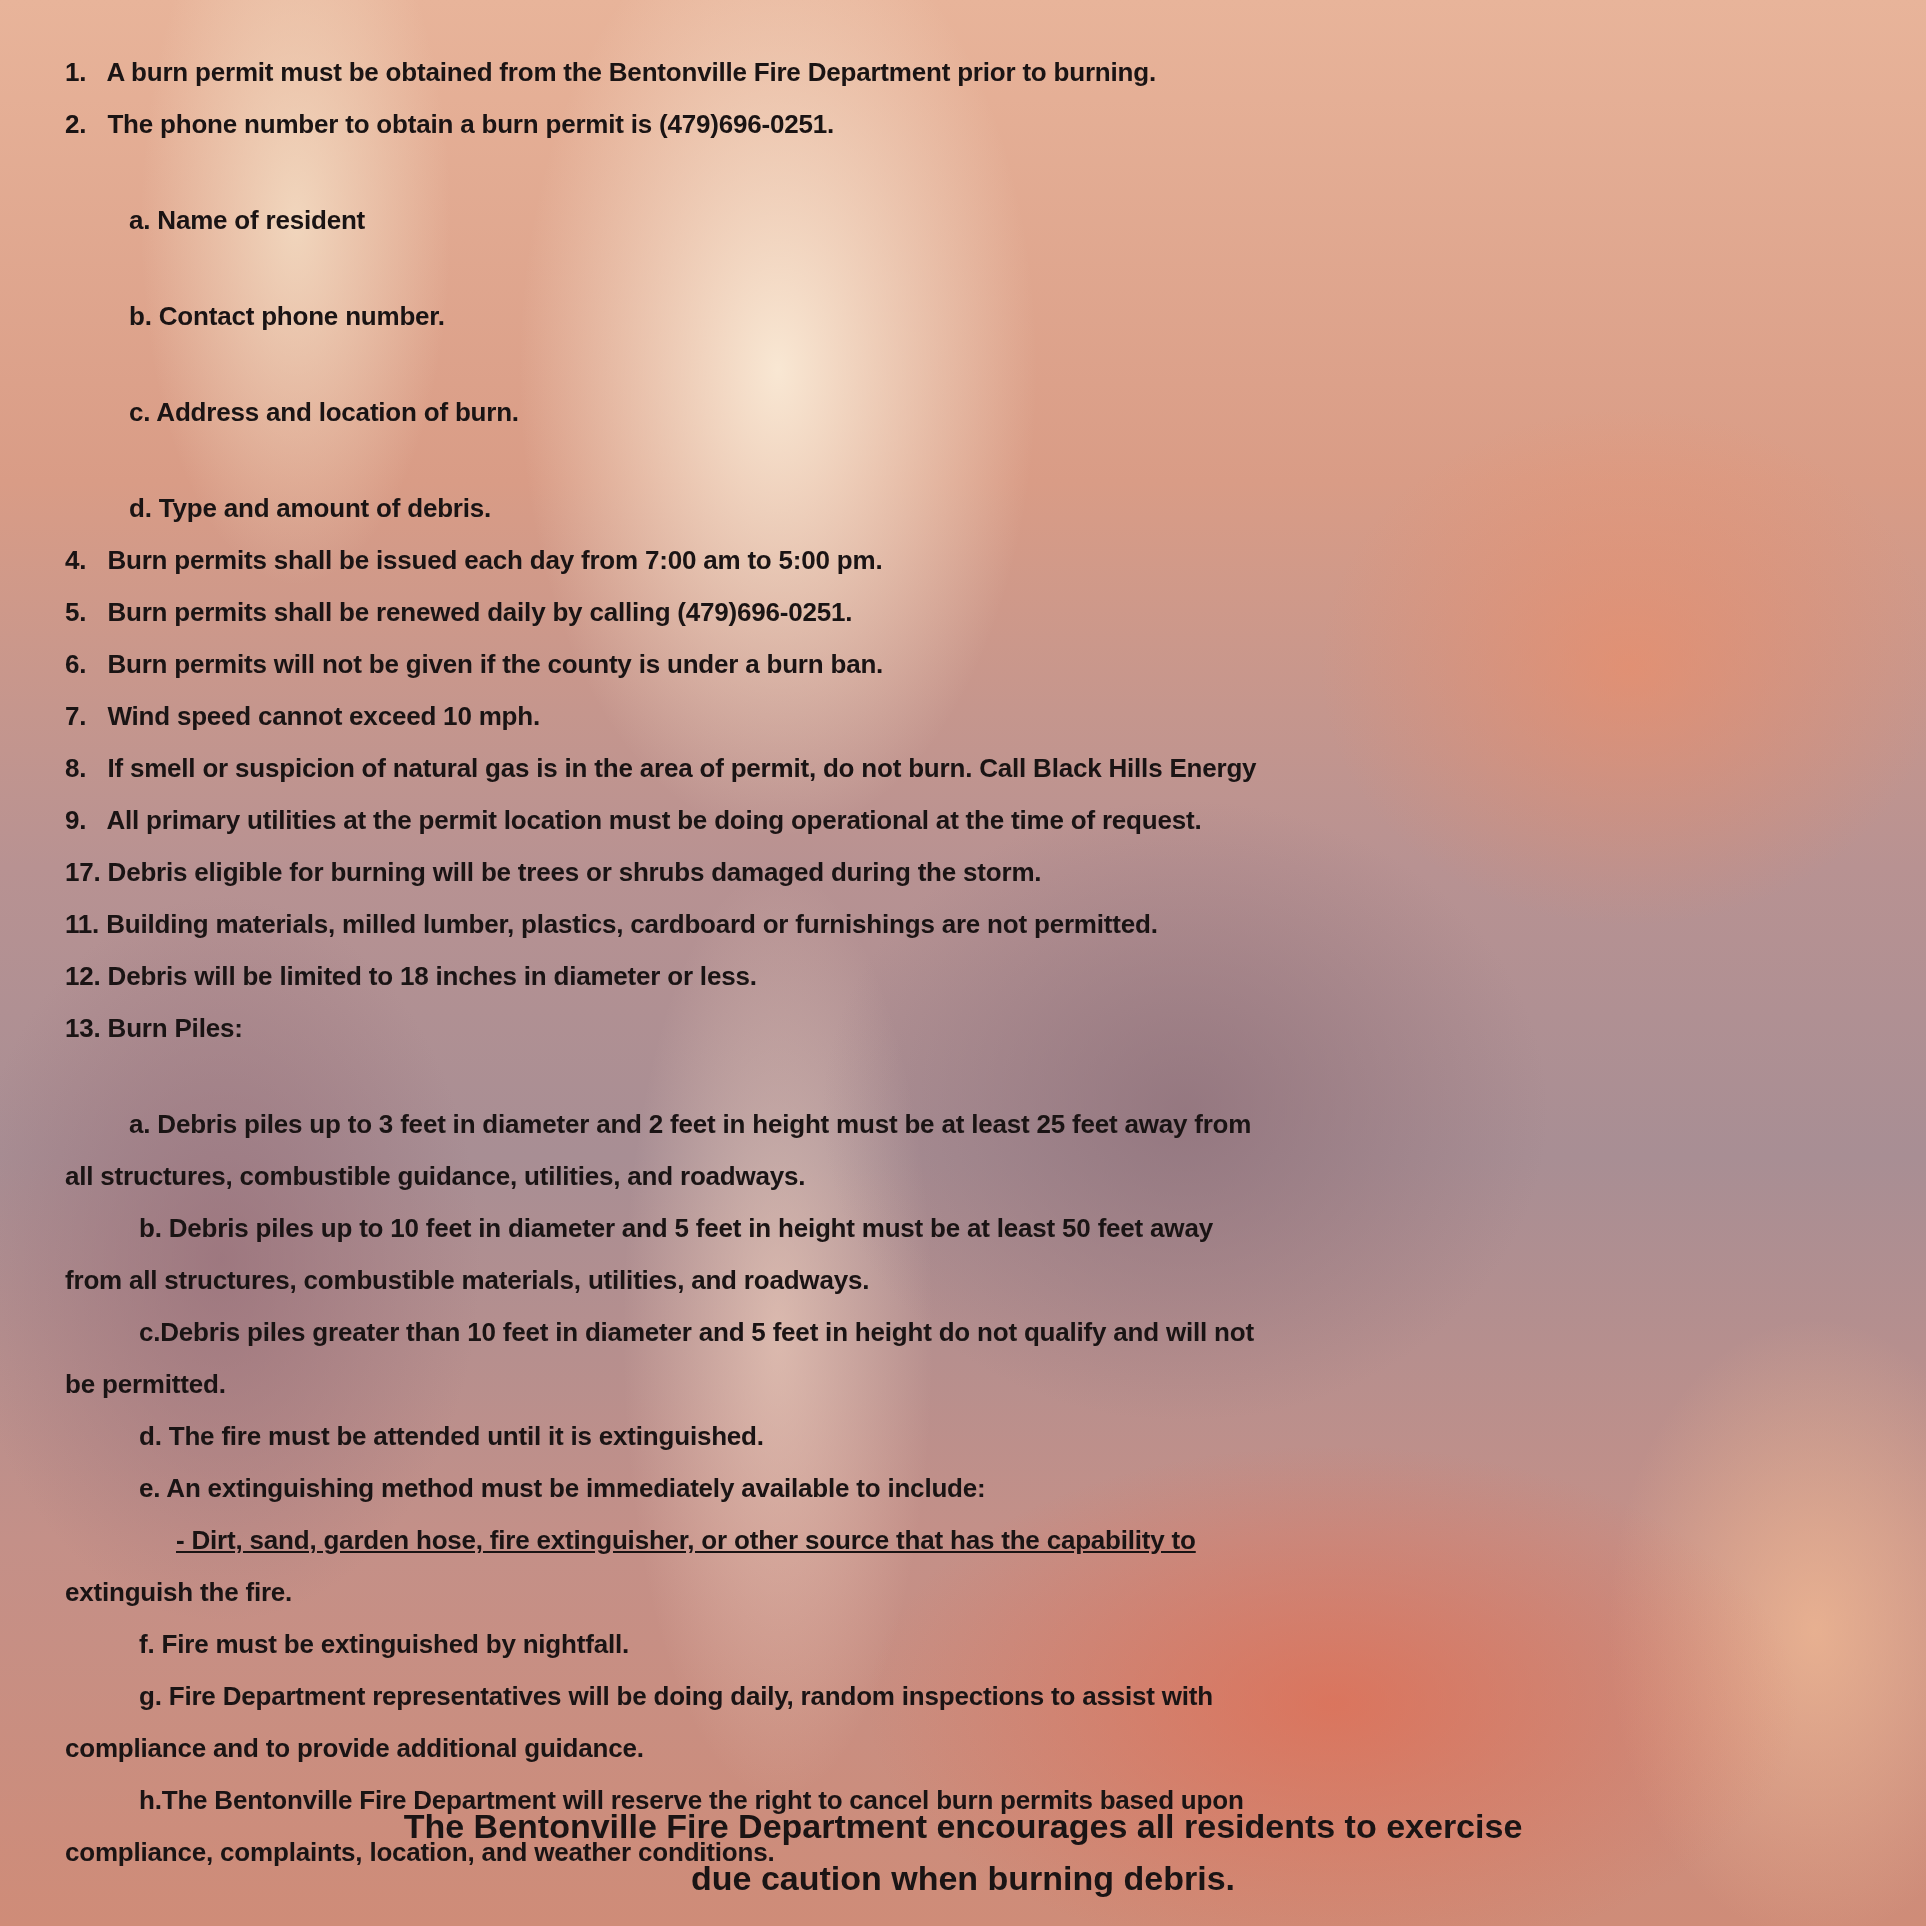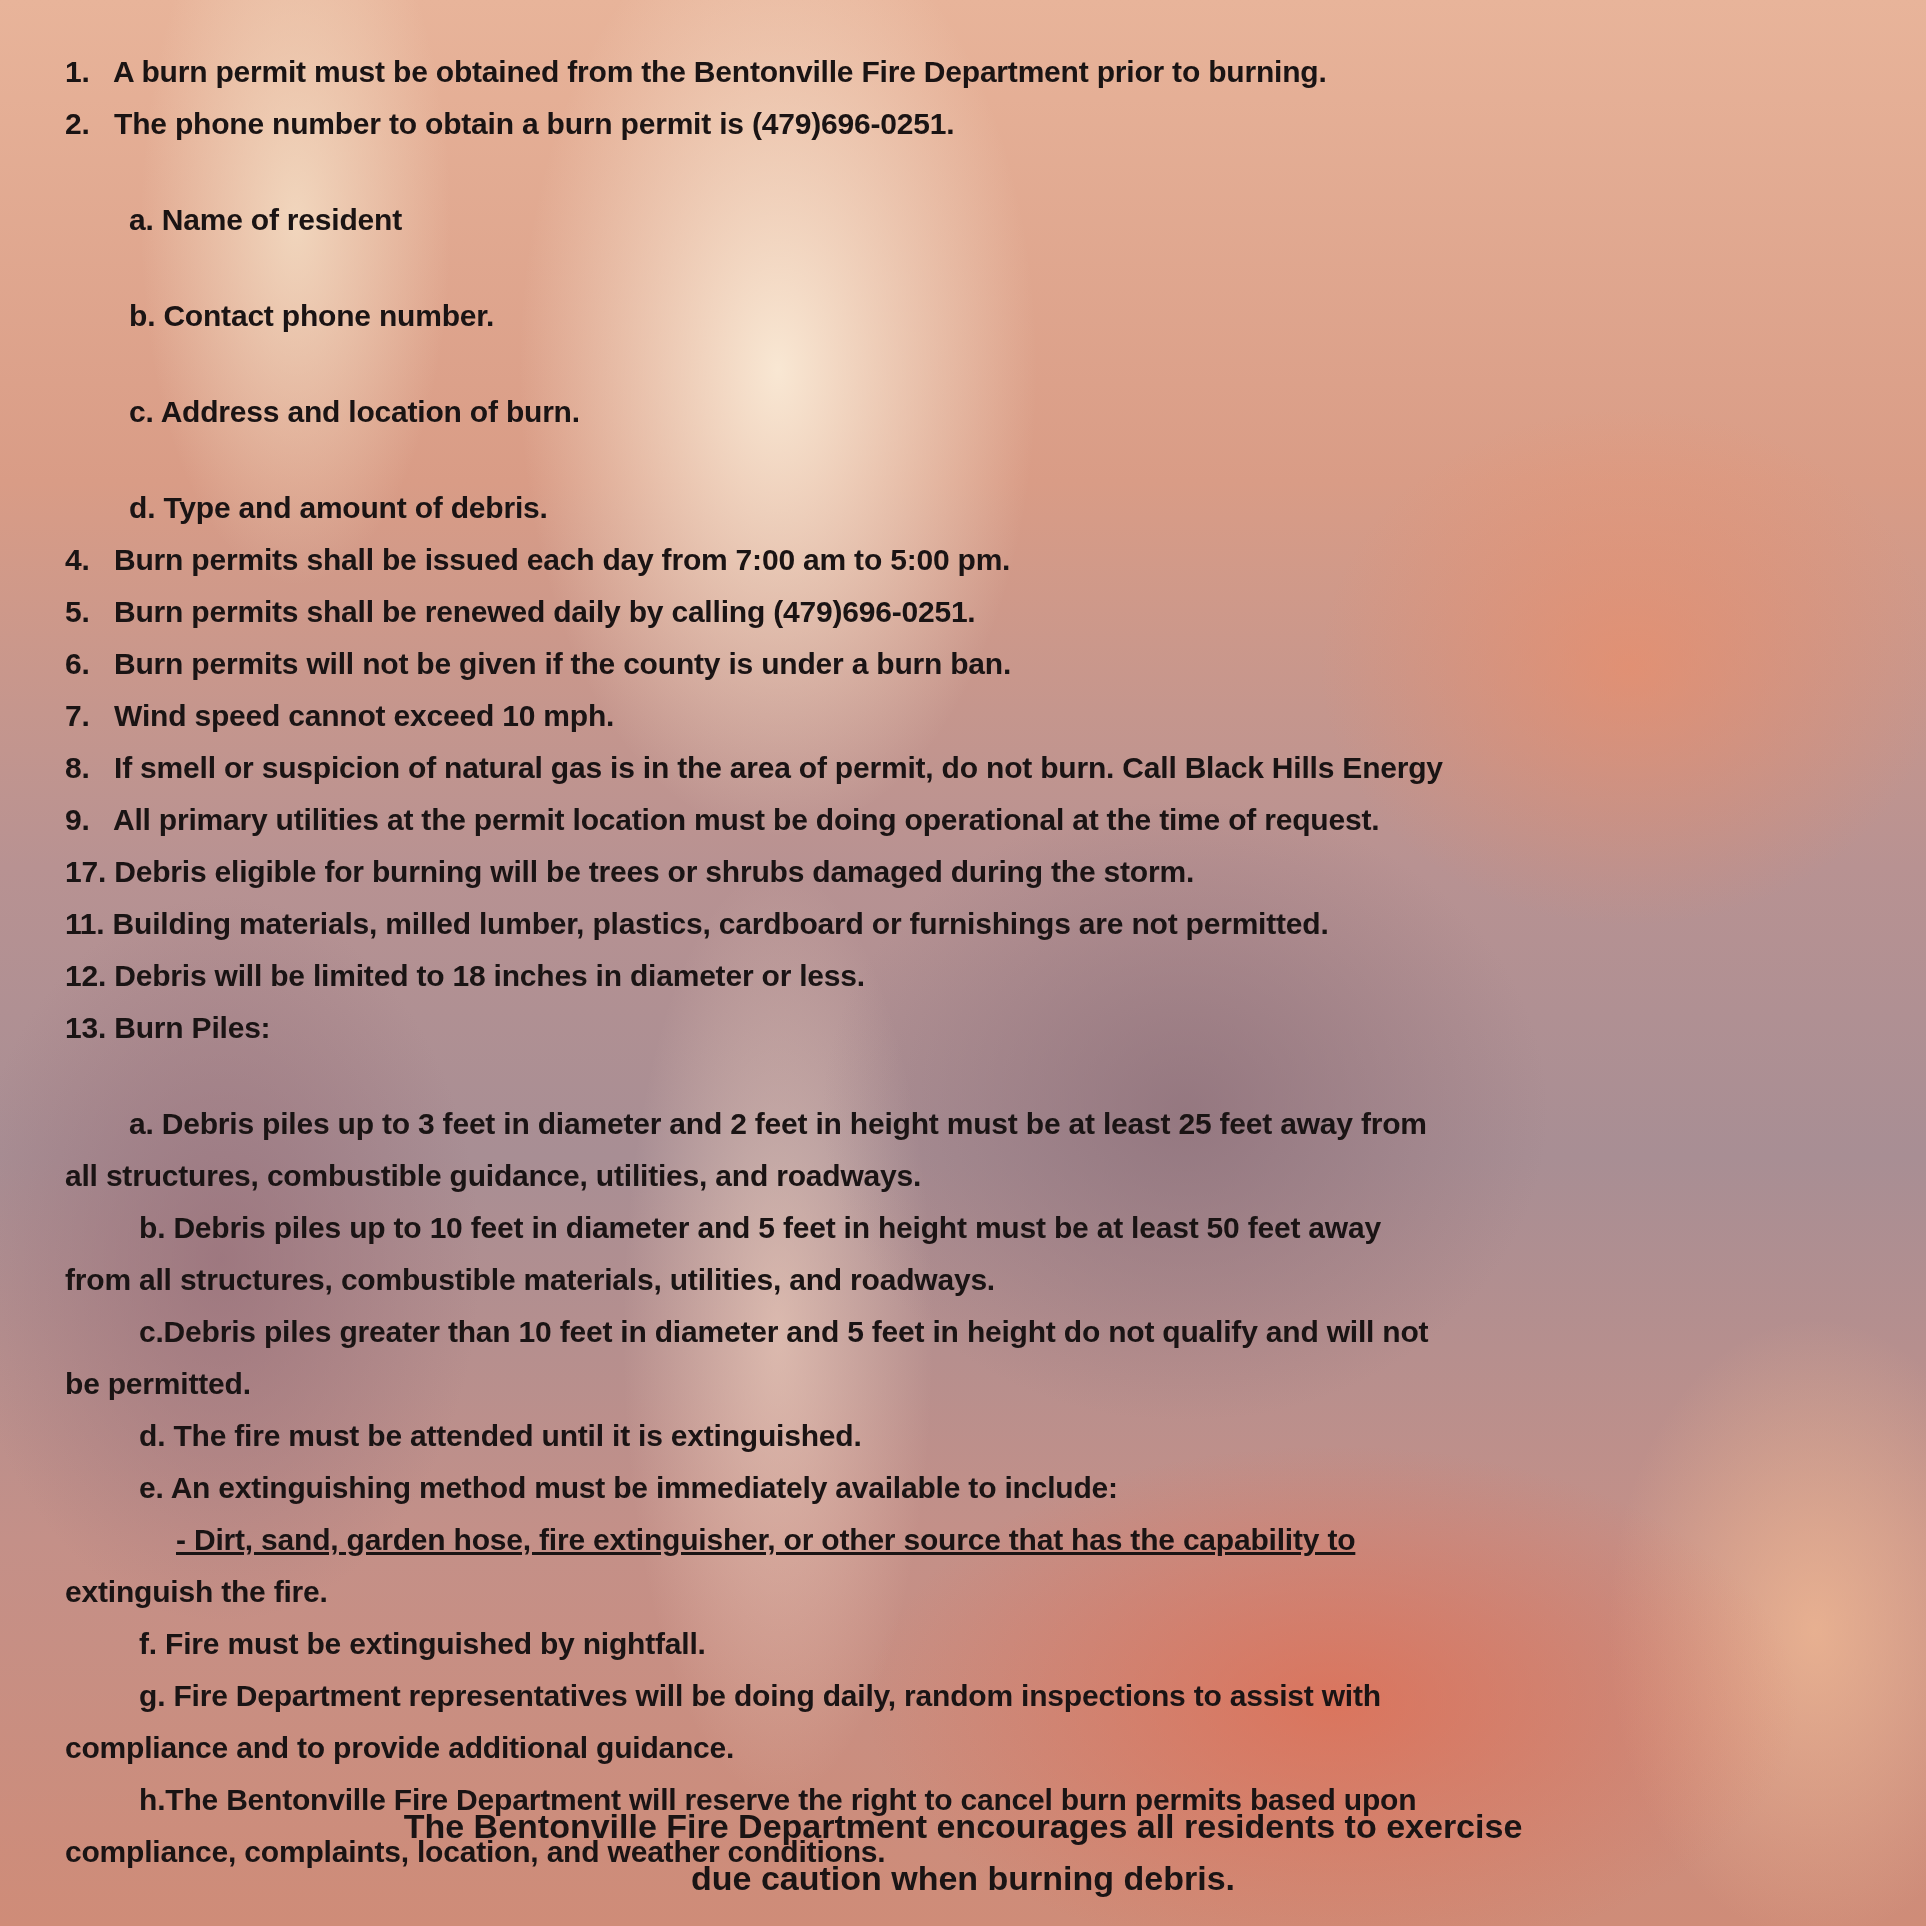--- a/index.html
+++ b/index.html
@@ -16,21 +16,21 @@
       radial-gradient(ellipse 444px 370px at 1630px 667px, rgba(240,140,100,0.6), rgba(240,140,100,0) 70%),
       radial-gradient(ellipse 519px 444px at 1185px 1111px, rgba(140,110,120,0.7), rgba(140,110,120,0) 70%),
       radial-gradient(ellipse 370px 519px at 222px 1259px, rgba(150,110,120,0.7), rgba(150,110,120,0) 70%),
       radial-gradient(ellipse 667px 370px at 1333px 1704px, rgba(230,100,70,0.6), rgba(230,100,70,0) 70%),
       radial-gradient(ellipse 222px 667px at 778px 1333px, rgba(250,220,200,0.55), rgba(250,220,200,0) 70%),
       radial-gradient(ellipse 296px 444px at 1815px 1630px, rgba(245,190,150,0.7), rgba(245,190,150,0) 70%),
       linear-gradient(180deg, #e8b49a 0%, #d99c86 25%, #b89292 45%, #a88e94 60%, #c49088 80%, #cf8c78 100%);
   }
   .content {
     position: absolute; left: 65px; top: 46px; width: 1808px;
-    font-size: 30px; font-weight: bold; line-height: 52px;
+    font-size: 26px; font-weight: bold; line-height: 52px;
     letter-spacing: -0.2px;
   }
   .line { white-space: nowrap; }
   .ind1 { padding-left: 64px; margin-top: 44px; }
   .ind2 { padding-left: 74px; }
   .ind3 { padding-left: 111px; text-decoration: underline; }
   .footer {
     position: absolute; left: 0; right: 0; top: 1800px;
     text-align: center; font-size: 34px; font-weight: bold; line-height: 52px;
   }

